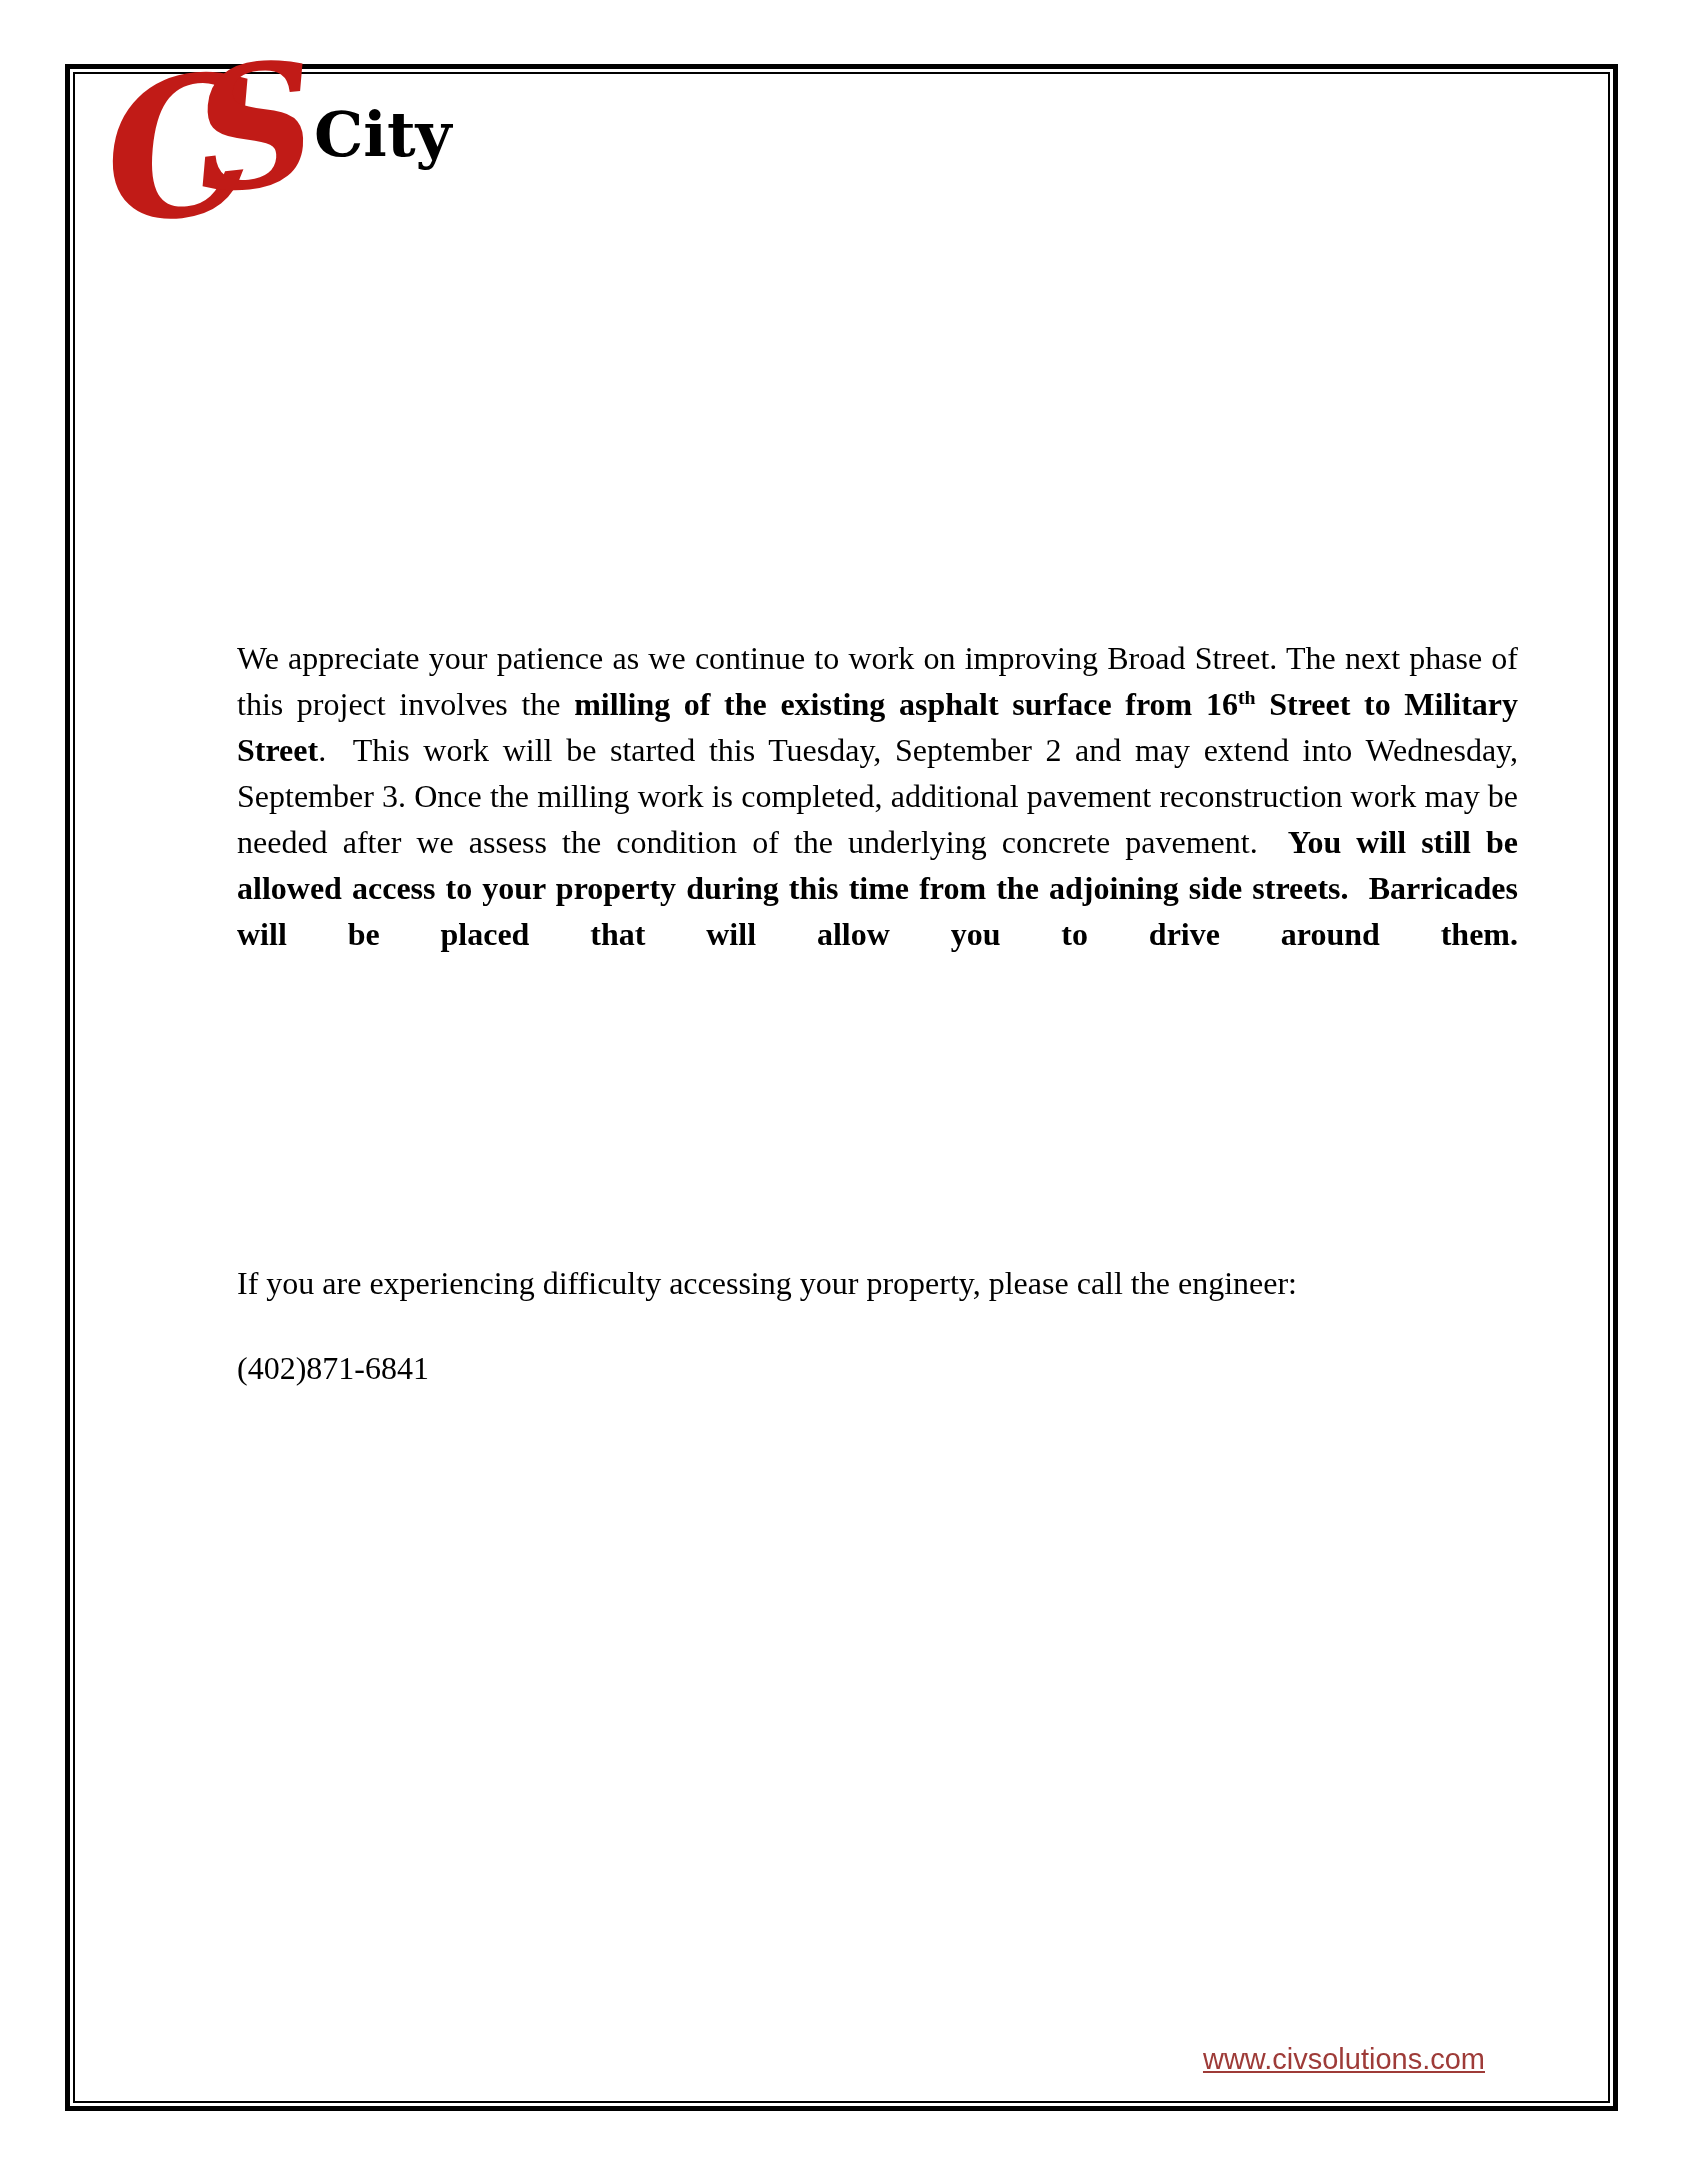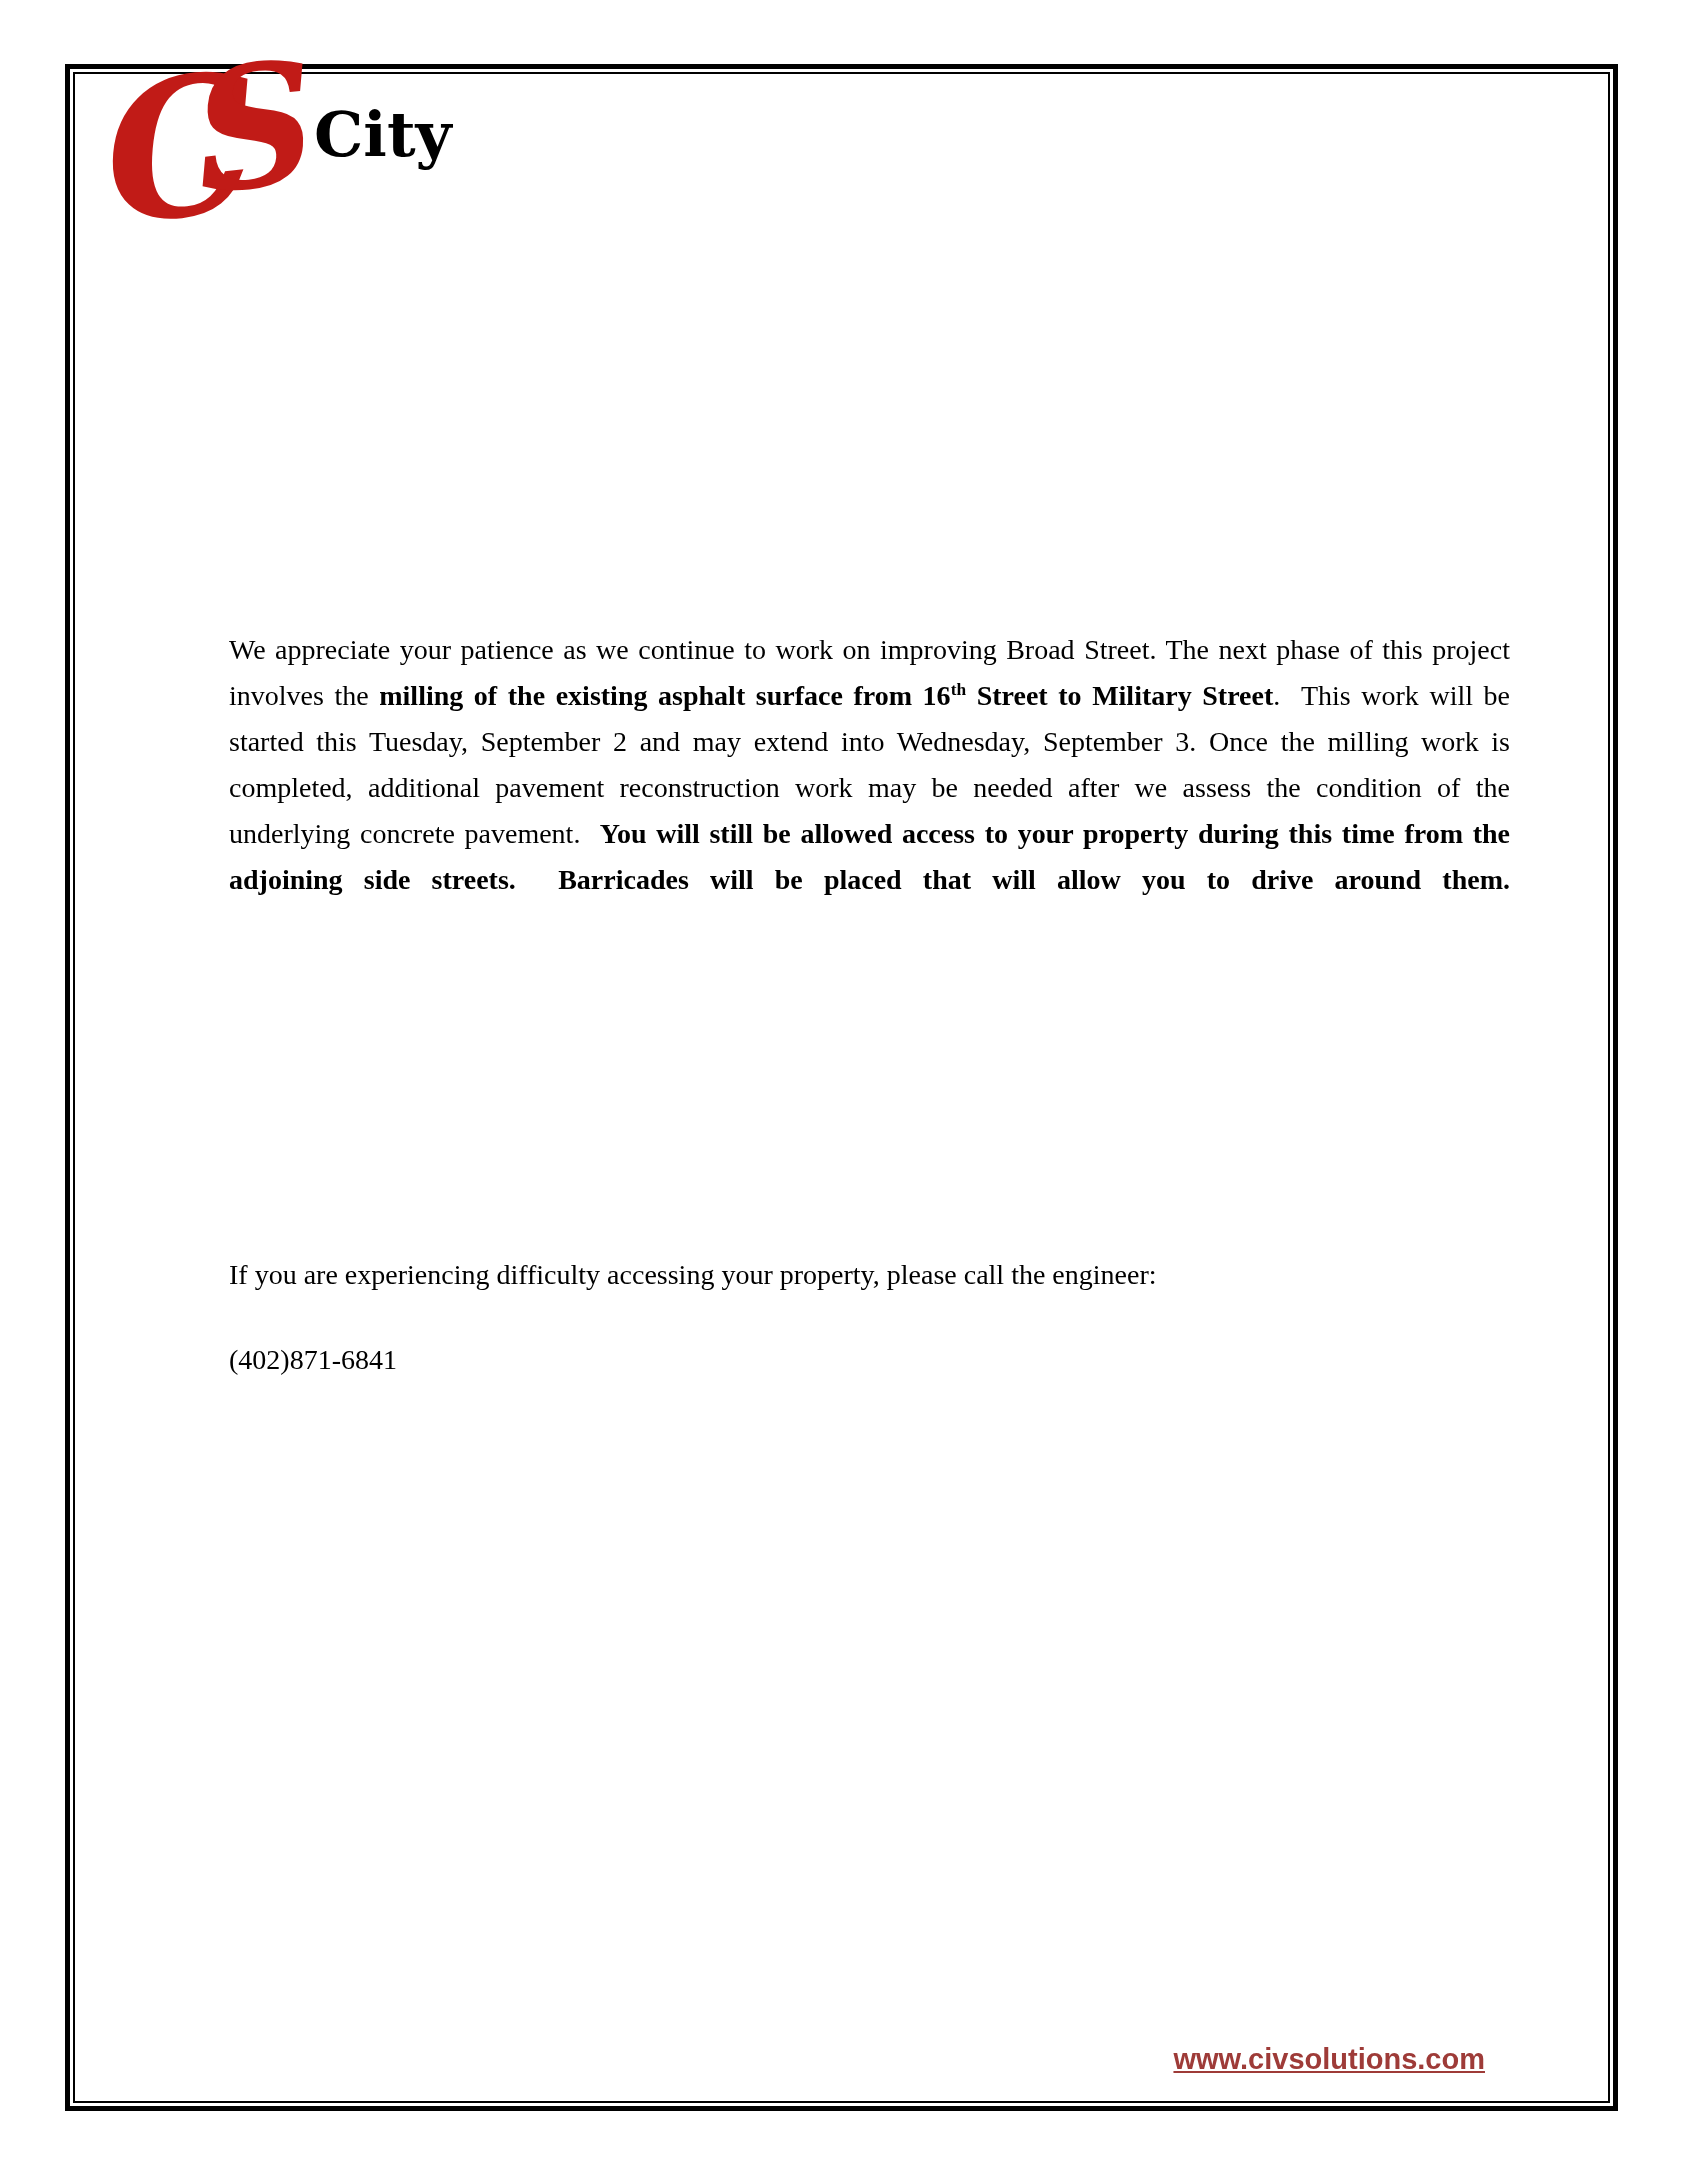--- a/index.html
+++ b/index.html
@@ -56,23 +56,23 @@
     text-align: center;
     font-size: 38px;
     line-height: 53px;
   }
   .title-line1 { font-weight: bold; }
   
   .body-par, .contact {
     position: absolute;
     left: 221px;
     width: 1281px;
-    font-size: 28px;
+    font-size: 32px;
     line-height: 46px;
-    margin: 8px;
+    margin: 16px;
   }
   .body-par { text-align: justify; }
   .p1 { top: 619px; text-align-last: justify; }
   .p2 { top: 1048px; }
   .p3 { top: 1244px; }
   .contact { top: 1329px; }
   .closing { top: 1460px; }
   .b { font-weight: 700; }
   .sup { font-size: 0.62em; position: relative; top: -0.55em; line-height: 0; }
   
@@ -108,16 +108,16 @@
   <p class="body-par p1"><span>We appreciate your patience as we continue to work on improving Broad Street. The next phase of this project involves the </span><span class="b">milling of the existing asphalt surface from 16</span><span class="b sup">th</span><span class="b"> Street to Military Street</span><span>.&nbsp; This work will be started this Tuesday, September 2 and may extend into Wednesday, September 3. Once the milling work is completed, additional pavement reconstruction work may be needed after we assess the condition of the underlying concrete pavement.&nbsp; </span><span class="b">You will still be allowed access to your property during this time from the adjoining side streets.&nbsp; Barricades will be placed that will allow you to drive around them.</span></p>
 
 
   <p class="body-par p3">If you are experiencing difficulty accessing your property, please call the engineer:</p>
 
   <div class="contact">
     <div>(402)871-6841</div>
   </div>
 
 
-  <a class="footer-link" style="color: rgb(158, 59, 56); font-weight: bold;">www.civsolutions.com</a>
+  <a class="footer-link" style="color: rgb(158, 59, 56);">www.civsolutions.com</a>
 
 </div>
 
 
 </body></html>

